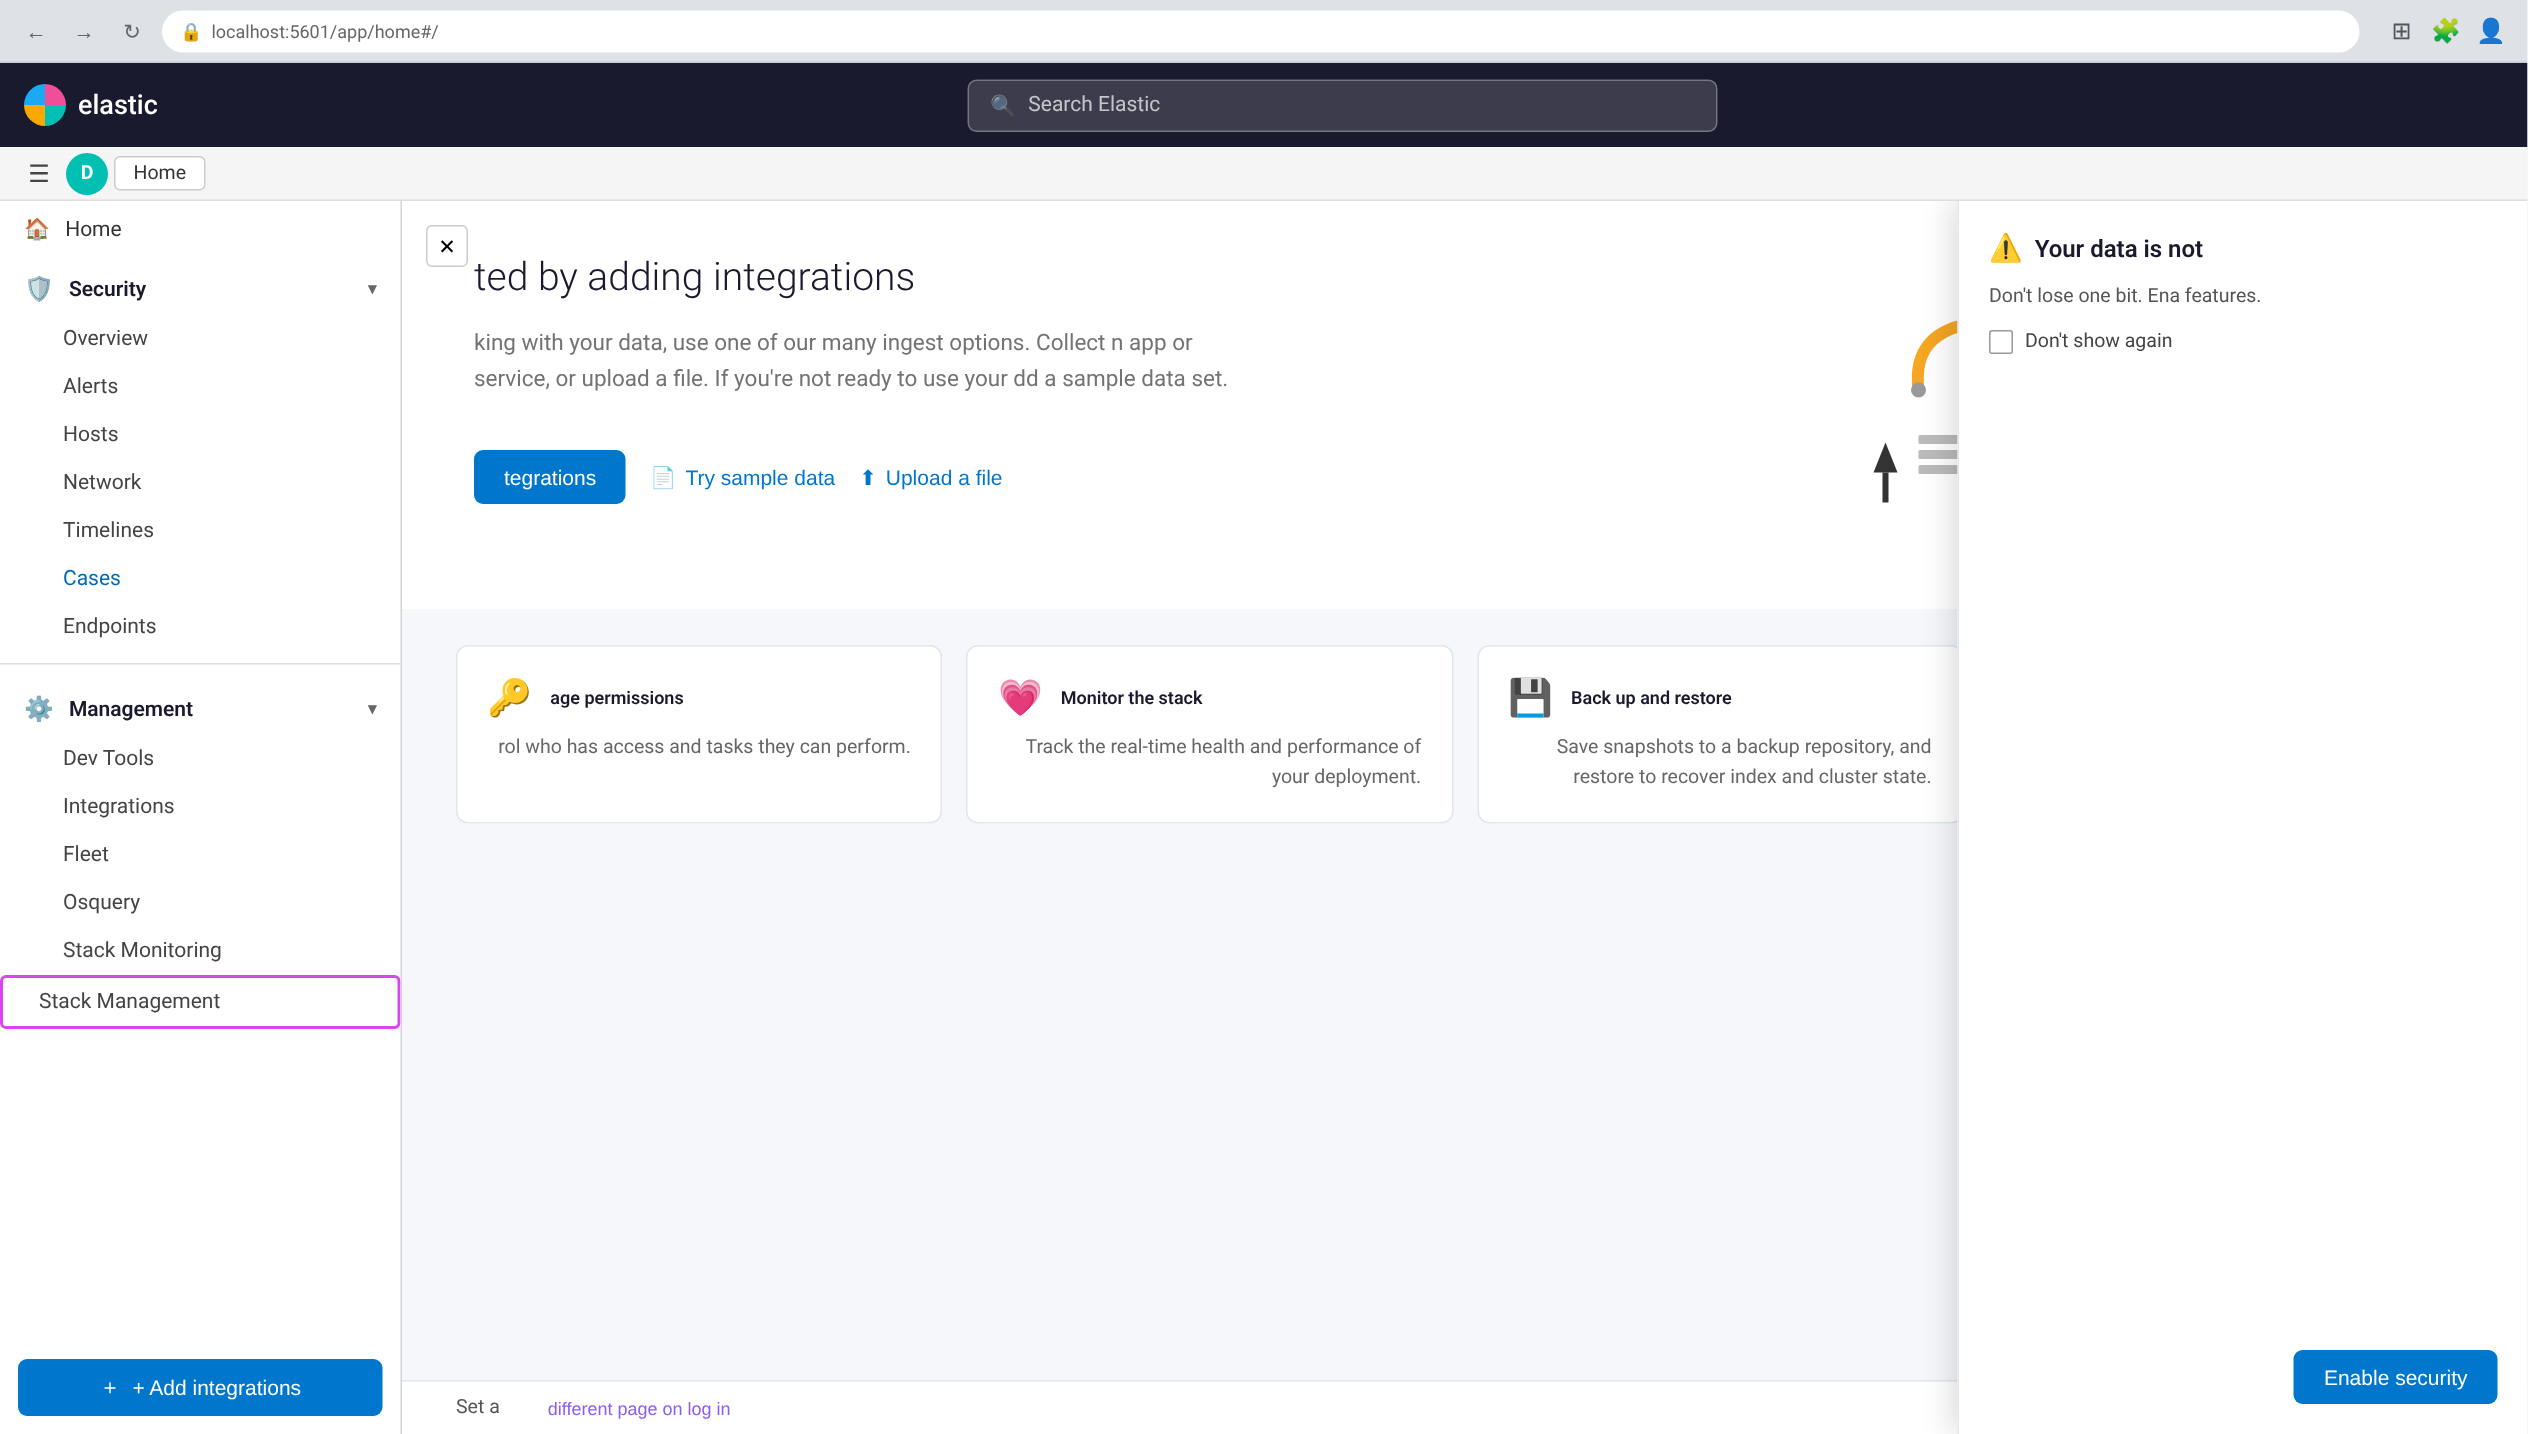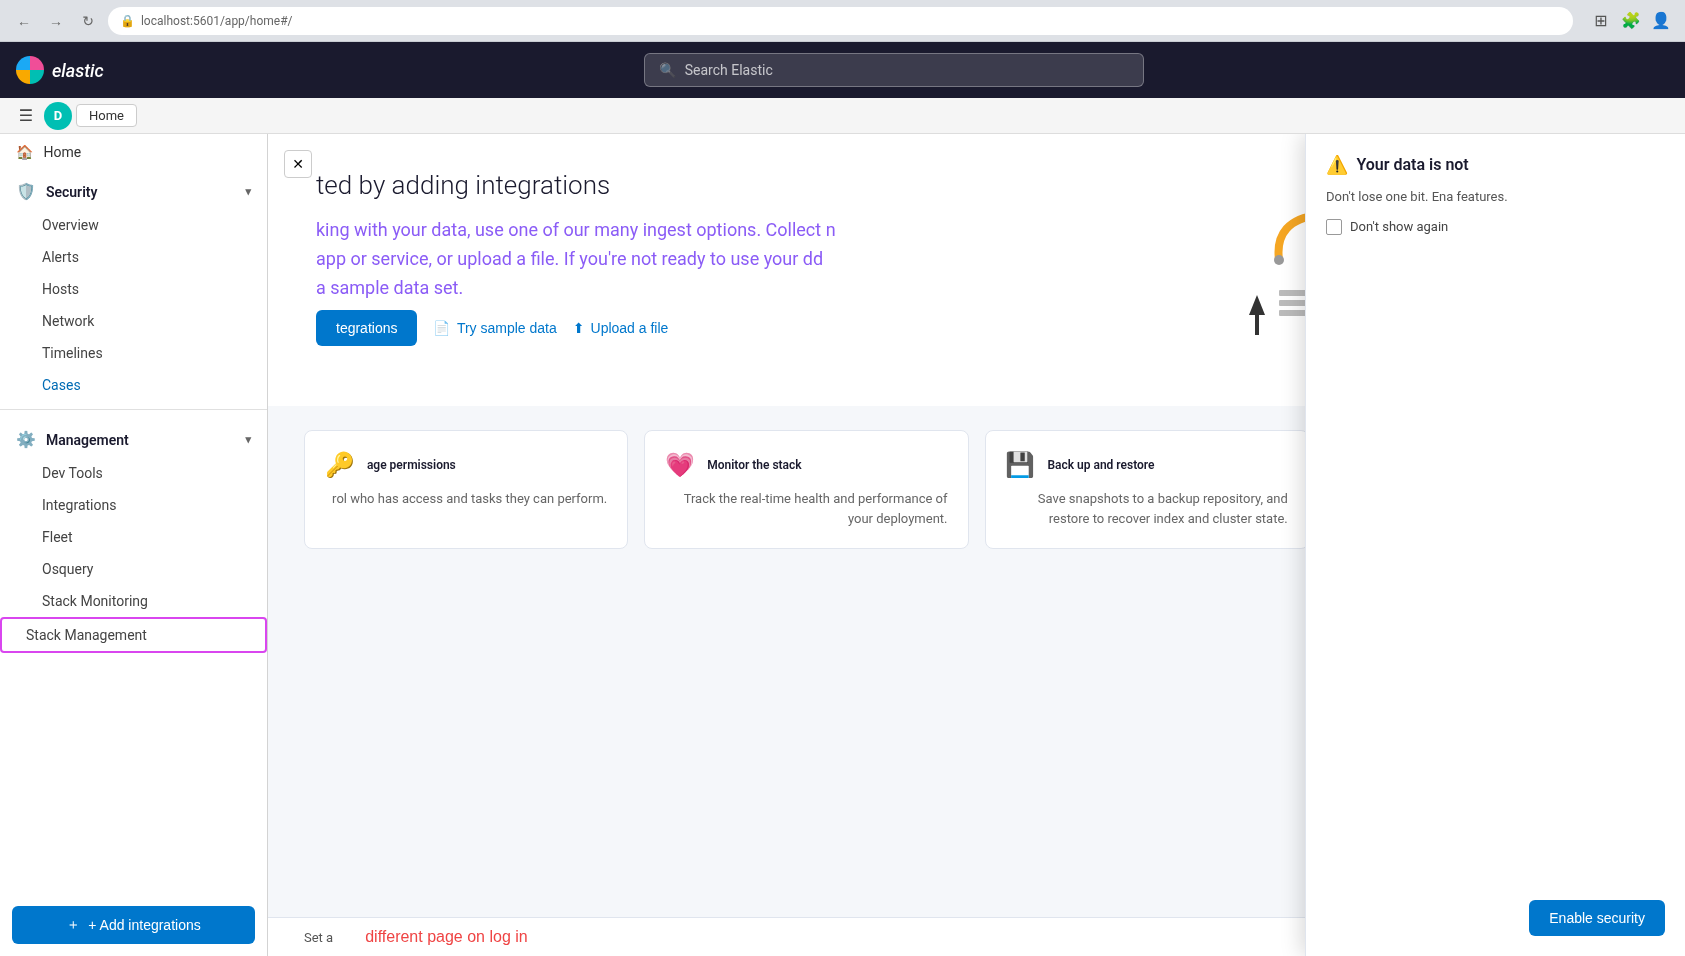--- a/index.html
+++ b/index.html
@@ -50,21 +50,20 @@
       padding: 0 16px;
       gap: 16px;
     }
     .elastic-logo {
       display: flex;
       align-items: center;
       gap: 8px;
       color: white;
       font-size: 18px;
       font-weight: 500;
-      font-style: italic;
     }
     .elastic-logo-icon {
       width: 28px; height: 28px;
       background: conic-gradient(#f04e98 0deg 90deg, #00bfb3 90deg 180deg, #f9a900 180deg 270deg, #1ba9f5 270deg 360deg);
       border-radius: 50%;
     }
     .search-bar-container {
       flex: 1;
       display: flex;
       justify-content: center;
@@ -215,25 +214,25 @@
       overflow: hidden;
     }
     .hero-content { flex: 1; }
     .hero-title {
       font-size: 26px;
       font-weight: 300;
       color: #1a1a2e;
       margin-bottom: 16px;
     }
     .hero-description {
-      font-size: 18px;
-      color: #8b5cf6;
+      font-size: 15px;
+      color: #737373;
       line-height: 1.6;
       max-width: 520px;
-      margin-bottom: 8px;
+      margin-bottom: 36px;
     }
     .hero-actions { display: flex; align-items: center; gap: 16px; }
     .btn-primary {
       background: #0077cc;
       color: white;
       border: none;
       border-radius: 6px;
       padding: 10px 20px;
       font-size: 14px;
       font-weight: 500;
@@ -306,21 +305,21 @@
       bottom: 0;
       left: 0;
       right: 0;
       background: white;
       border-top: 1px solid #e0e5ee;
       padding: 10px 36px;
       display: flex;
       align-items: center;
       gap: 32px;
     }
-    .bottom-bar-link { color: #ef4444; font-size: 16px; cursor: pointer; background: transparent; border: none; }
+    .bottom-bar-link { color: #8b5cf6; font-size: 12px; cursor: pointer; background: transparent; border: none; }
 
     
     .security-popup {
       position: absolute;
       right: 0;
       top: 0;
       bottom: 0;
       width: 380px;
       background: white;
       border-left: 1px solid #e0e5ee;
@@ -408,20 +407,21 @@
       <span class="section-icon">🛡️</span>
       <span>Security</span>
       <span class="chevron">▾</span>
     </div>
     <a class="sidebar-sub-item">Overview</a>
     <a class="sidebar-sub-item">Alerts</a>
     <a class="sidebar-sub-item">Hosts</a>
     <a class="sidebar-sub-item">Network</a>
     <a class="sidebar-sub-item">Timelines</a>
     <a class="sidebar-sub-item active">Cases</a>
+    <a class="sidebar-sub-item">Endpoints</a>
 
     <div class="sidebar-divider"></div>
 
     <div class="sidebar-section-header">
       <span class="section-icon">⚙️</span>
       <span>Management</span>
       <span class="chevron">▾</span>
     </div>
     <a class="sidebar-sub-item">Dev Tools</a>
     <a class="sidebar-sub-item">Integrations</a>

